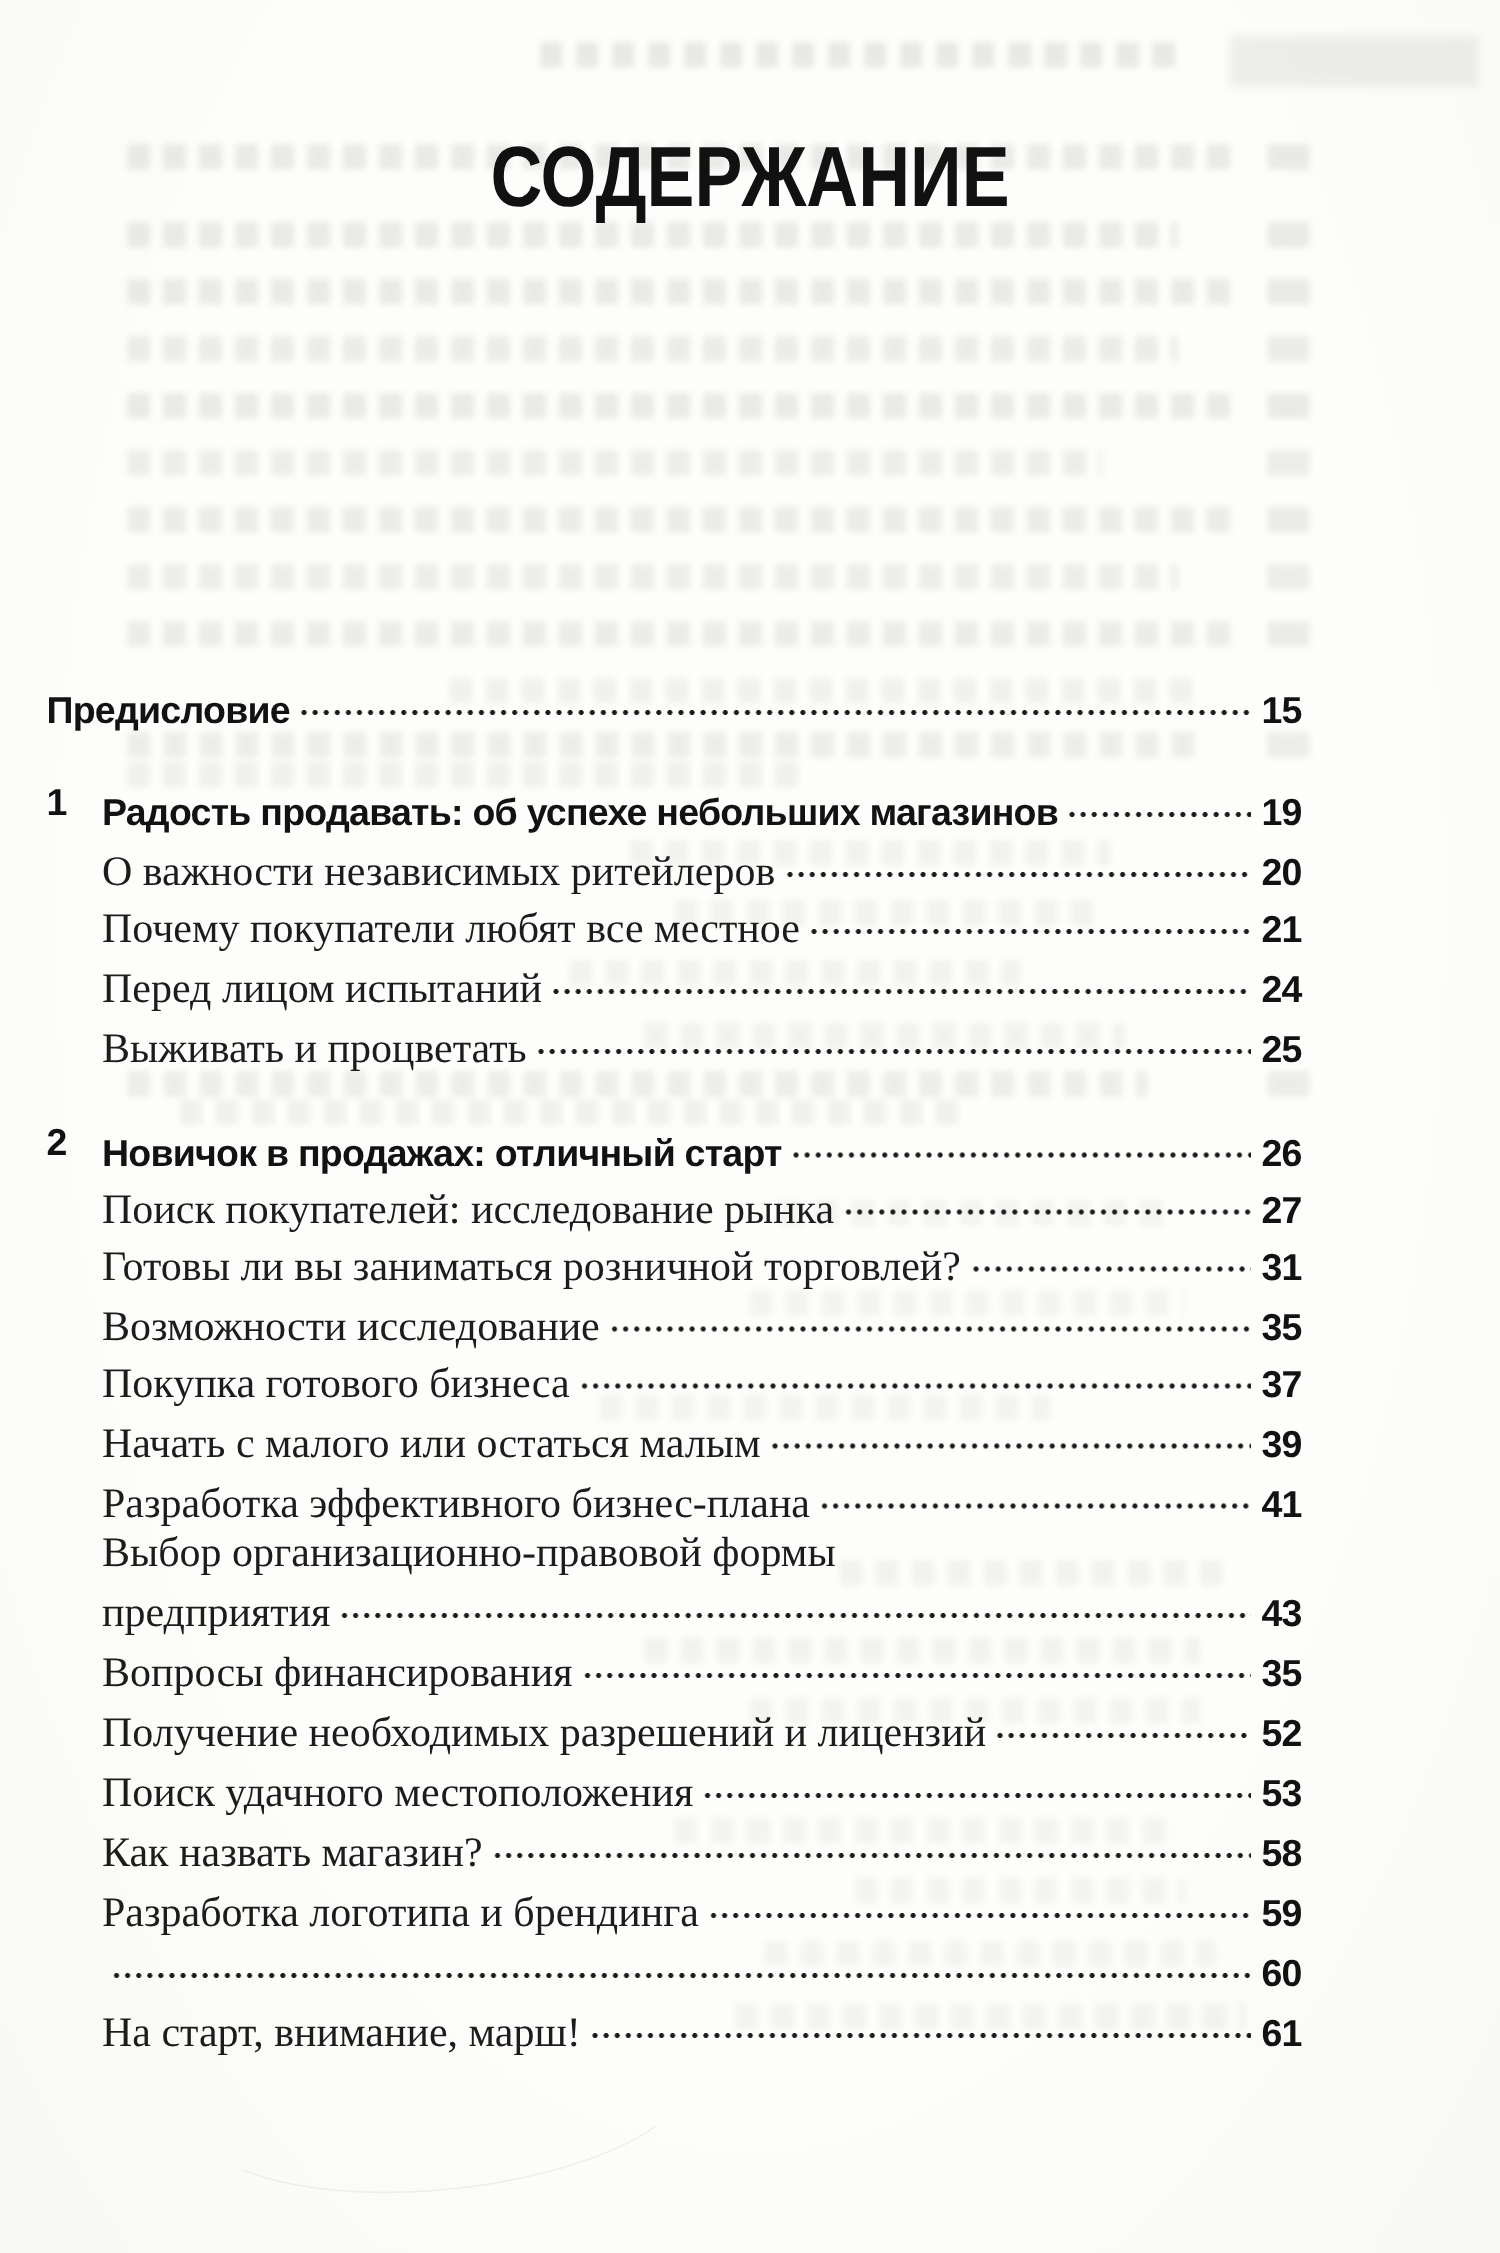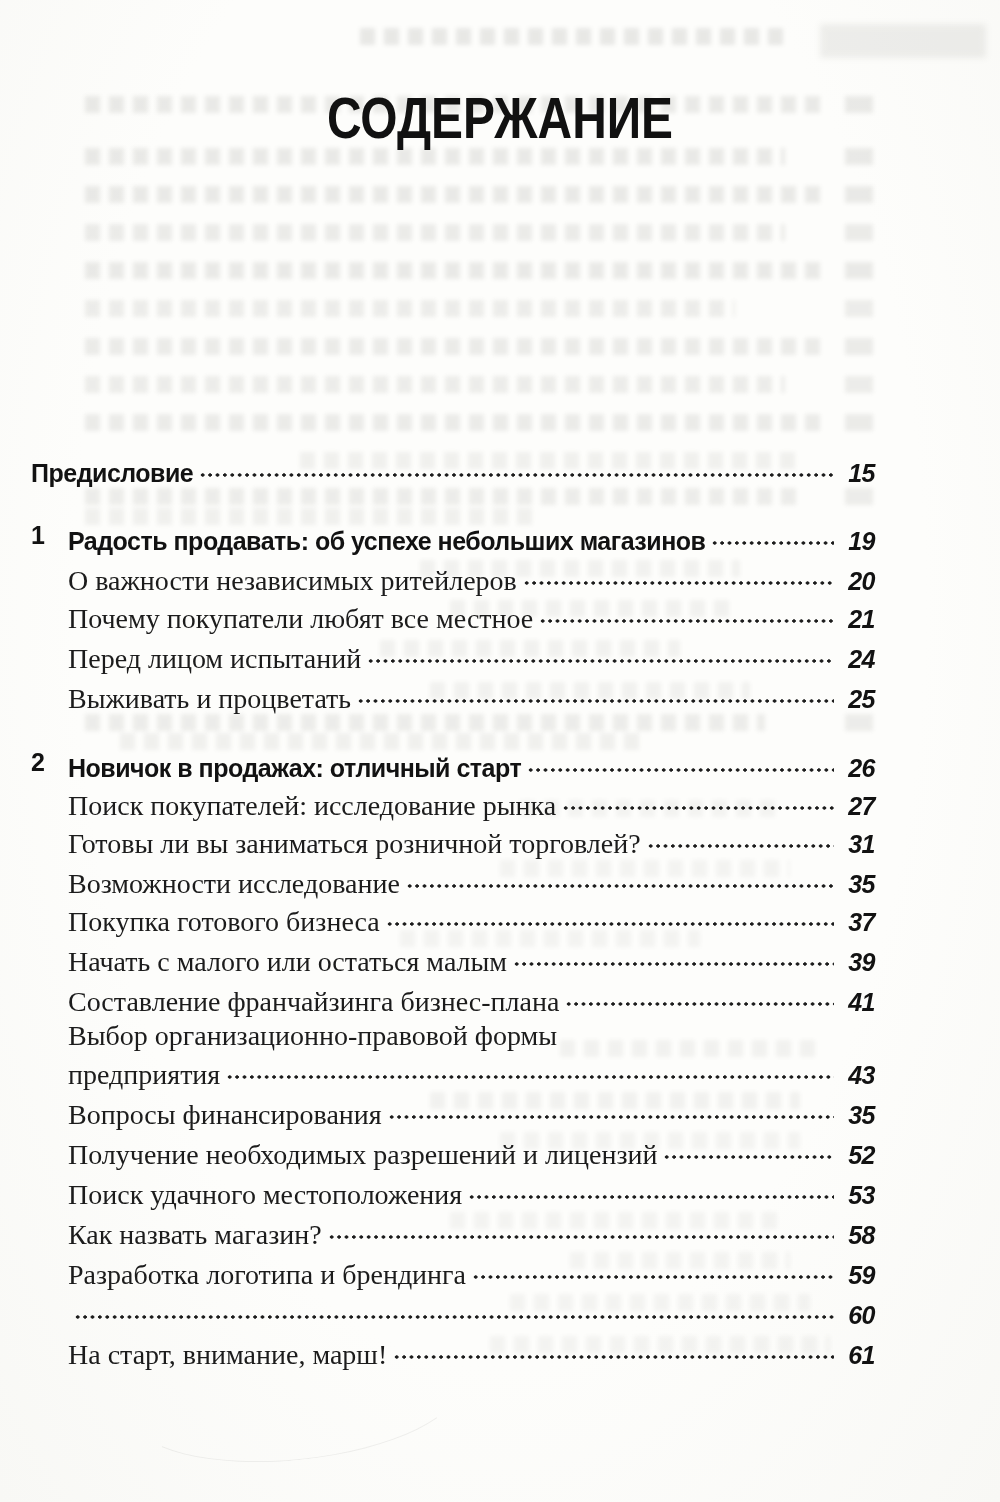--- a/index.html
+++ b/index.html
@@ -37,21 +37,21 @@
   }
   .row.ind { padding-left:37px; }
   .chnum { position:absolute; left:0; top:0; }
   .dots {
     flex:1 1 auto; height:30px; margin:0 7px 0 6px;
     background-image:radial-gradient(circle, #1b1b1b 1.45px, rgba(0,0,0,0) 1.9px);
     background-size:7.4px 30px;
     background-position:0 8px;
     background-repeat:repeat-x;
   }
-  .pg { flex:0 0 34px; text-align:right;font-style:italic; }
+  .pg { flex:0 0 34px; text-align:left; }
   
   .ghost {
     position:absolute; height:17px;
     background:repeating-linear-gradient(90deg, #63635c 0px, #63635c 15px, rgba(0,0,0,0) 15px, rgba(0,0,0,0) 24px);
     filter:blur(2.2px);
     pointer-events:none;
   }
   .gnum { left:845px; width:28px;
     background:#63635c;
   }
@@ -188,21 +188,21 @@
     <span class="pg">37</span>
   </div>
 
   <div class="row s ind" style="top:941px">
     <span class="label">Начать с малого или остаться малым</span>
     <span class="dots"></span>
     <span class="pg">39</span>
   </div>
 
   <div class="row s ind" style="top:981px">
-    <span class="label">Составление франчайзинга бизнес-плана</span>
+    <span class="label">Разработка эффективного бизнес-плана</span>
     <span class="dots"></span>
     <span class="pg">41</span>
   </div>
 
   <div class="row s ind nodots" style="top:1021px">
     <span class="label">Выбор организационно-правовой формы</span>
 
   </div>
 
   <div class="row s ind" style="top:1054px">

